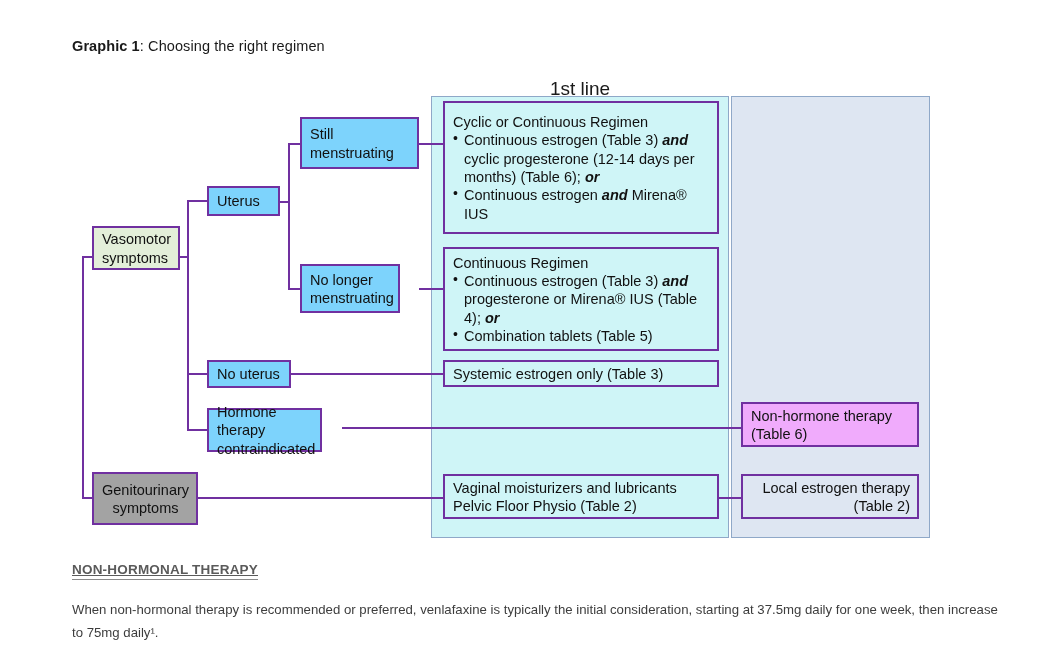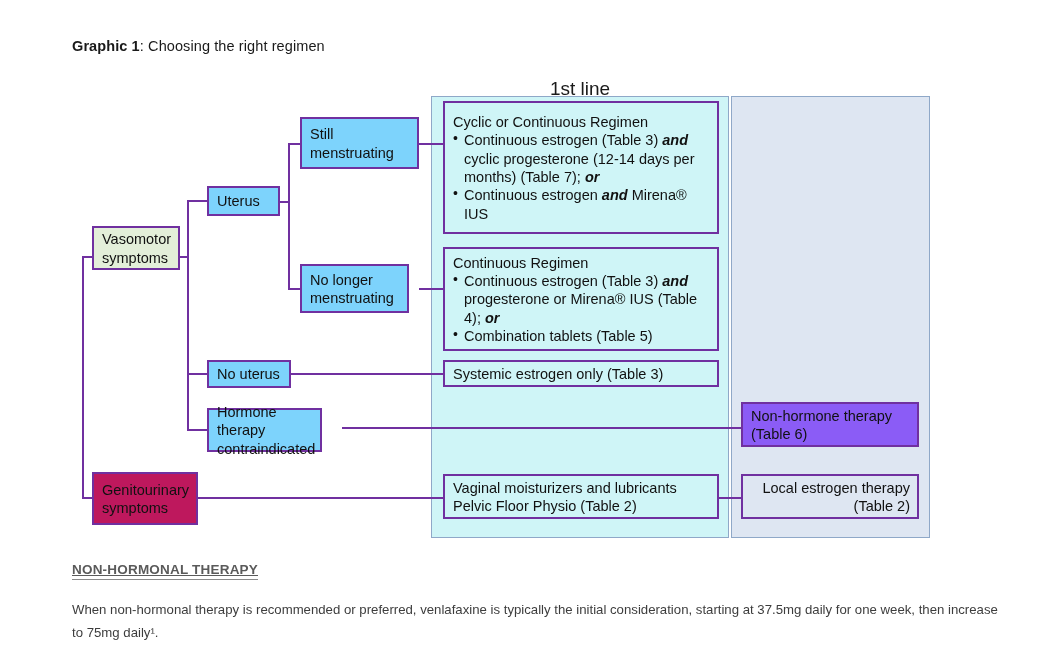--- a/index.html
+++ b/index.html
@@ -48,41 +48,41 @@
   .node{
     position:absolute;box-sizing:border-box;
     border:2px solid #7030A0;
     background:#7dd3fc;
     font-size:14.5px;line-height:1.26;
     color:#111111;
     padding:5px 7px 4px 8px;
     display:flex;flex-direction:column;justify-content:center;
   }
   .node.green{background:#E3EFD9;}
-  .node.peach{background:#be185d;}
+  .node.peach{background:#a3a3a3;text-align:center;}
   .node.cyanfill{background:#CFF5F7;}
 
   .node .ttl{white-space:nowrap;}
   .bullets{margin:0;padding:0;list-style:none;}
   .bullets li{
     position:relative;padding-left:11px;
   }
   .bullets li::before{
     content:"\2022";position:absolute;left:0;top:-1px;font-size:14px;
   }
   .bi{font-weight:bold;font-style:italic;}
 
   
   #node-vasomotor   {left:92px; top:226px; width:88px;  height:44px;}
   #node-genitourinary{left:92px;top:472px; width:106px; height:53px;}
   #node-uterus      {left:207px;top:186px; width:73px;  height:30px;}
   #node-no-uterus   {left:207px;top:360px; width:84px;  height:28px;}
   #node-contraind   {left:207px;top:408px; width:115px; height:44px;}
   #node-still       {left:300px;top:117px; width:119px; height:52px;}
-  #node-nolonger    {left:300px;top:264px; width:109px; height:49px;}
+  #node-nolonger    {left:300px;top:264px; width:100px; height:49px;}
 
   #node-cyclic      {left:443px;top:101px; width:276px; height:133px;}
   #node-continuous  {left:443px;top:247px; width:276px; height:104px;}
   #node-systemic    {left:443px;top:360px; width:276px; height:27px;}
   #node-vaginal     {left:443px;top:474px; width:276px; height:45px;}
 
   #node-nonhormone  {left:741px;top:402px; width:178px; height:45px;}
   #node-localest    {left:741px;top:474px; width:178px; height:45px;text-align:right;}
 
   
@@ -166,21 +166,21 @@
     <span>Still menstruating</span>
   </div>
 
   <div class="node" id="node-nolonger">
     <span>No longer menstruating</span>
   </div>
 
   <div class="node cyanfill" id="node-cyclic">
     <div class="ttl">Cyclic or Continuous Regimen</div>
     <ul class="bullets">
-        <li><span>Continuous estrogen (Table 3) </span><span class="bi">and</span><span> cyclic progesterone (12-14 days per months) (Table 7); </span><span class="bi">or</span></li>
+        <li><span>Continuous estrogen (Table 3) </span><span class="bi">and</span><span> cyclic progesterone (12-14 days per months) (Table 6); </span><span class="bi">or</span></li>
         <li><span>Continuous estrogen </span><span class="bi">and</span><span> Mirena® IUS</span></li>
       </ul>
   </div>
 
   <div class="node cyanfill" id="node-continuous">
     <div class="ttl">Continuous Regimen</div>
     <ul class="bullets">
         <li><span>Continuous estrogen (Table 3) </span><span class="bi">and</span><span> progesterone or Mirena® IUS (Table 4); </span><span class="bi">or</span></li>
         <li><span>Combination tablets (Table 5)</span></li>
       </ul>
@@ -188,21 +188,21 @@
 
   <div class="node cyanfill" id="node-systemic">
     <span>Systemic estrogen only (Table 3)</span>
   </div>
 
   <div class="node cyanfill" id="node-vaginal">
     <span>Vaginal moisturizers and lubricants</span>
     <span>Pelvic Floor Physio (Table 2)</span>
   </div>
 
-  <div class="node" id="node-nonhormone" style="background:#8b5cf6;">
+  <div class="node" id="node-nonhormone" style="background:#f0abfc;">
     <span>Non-hormone therapy</span>
     <span>(Table 6)</span>
   </div>
 
   <div class="node" id="node-localest" style="background:#DEE6F2;">
     <span>Local estrogen therapy</span>
     <span>(Table 2)</span>
   </div>
 
   <div id="nh-heading">NON-HORMONAL THERAPY</div>

